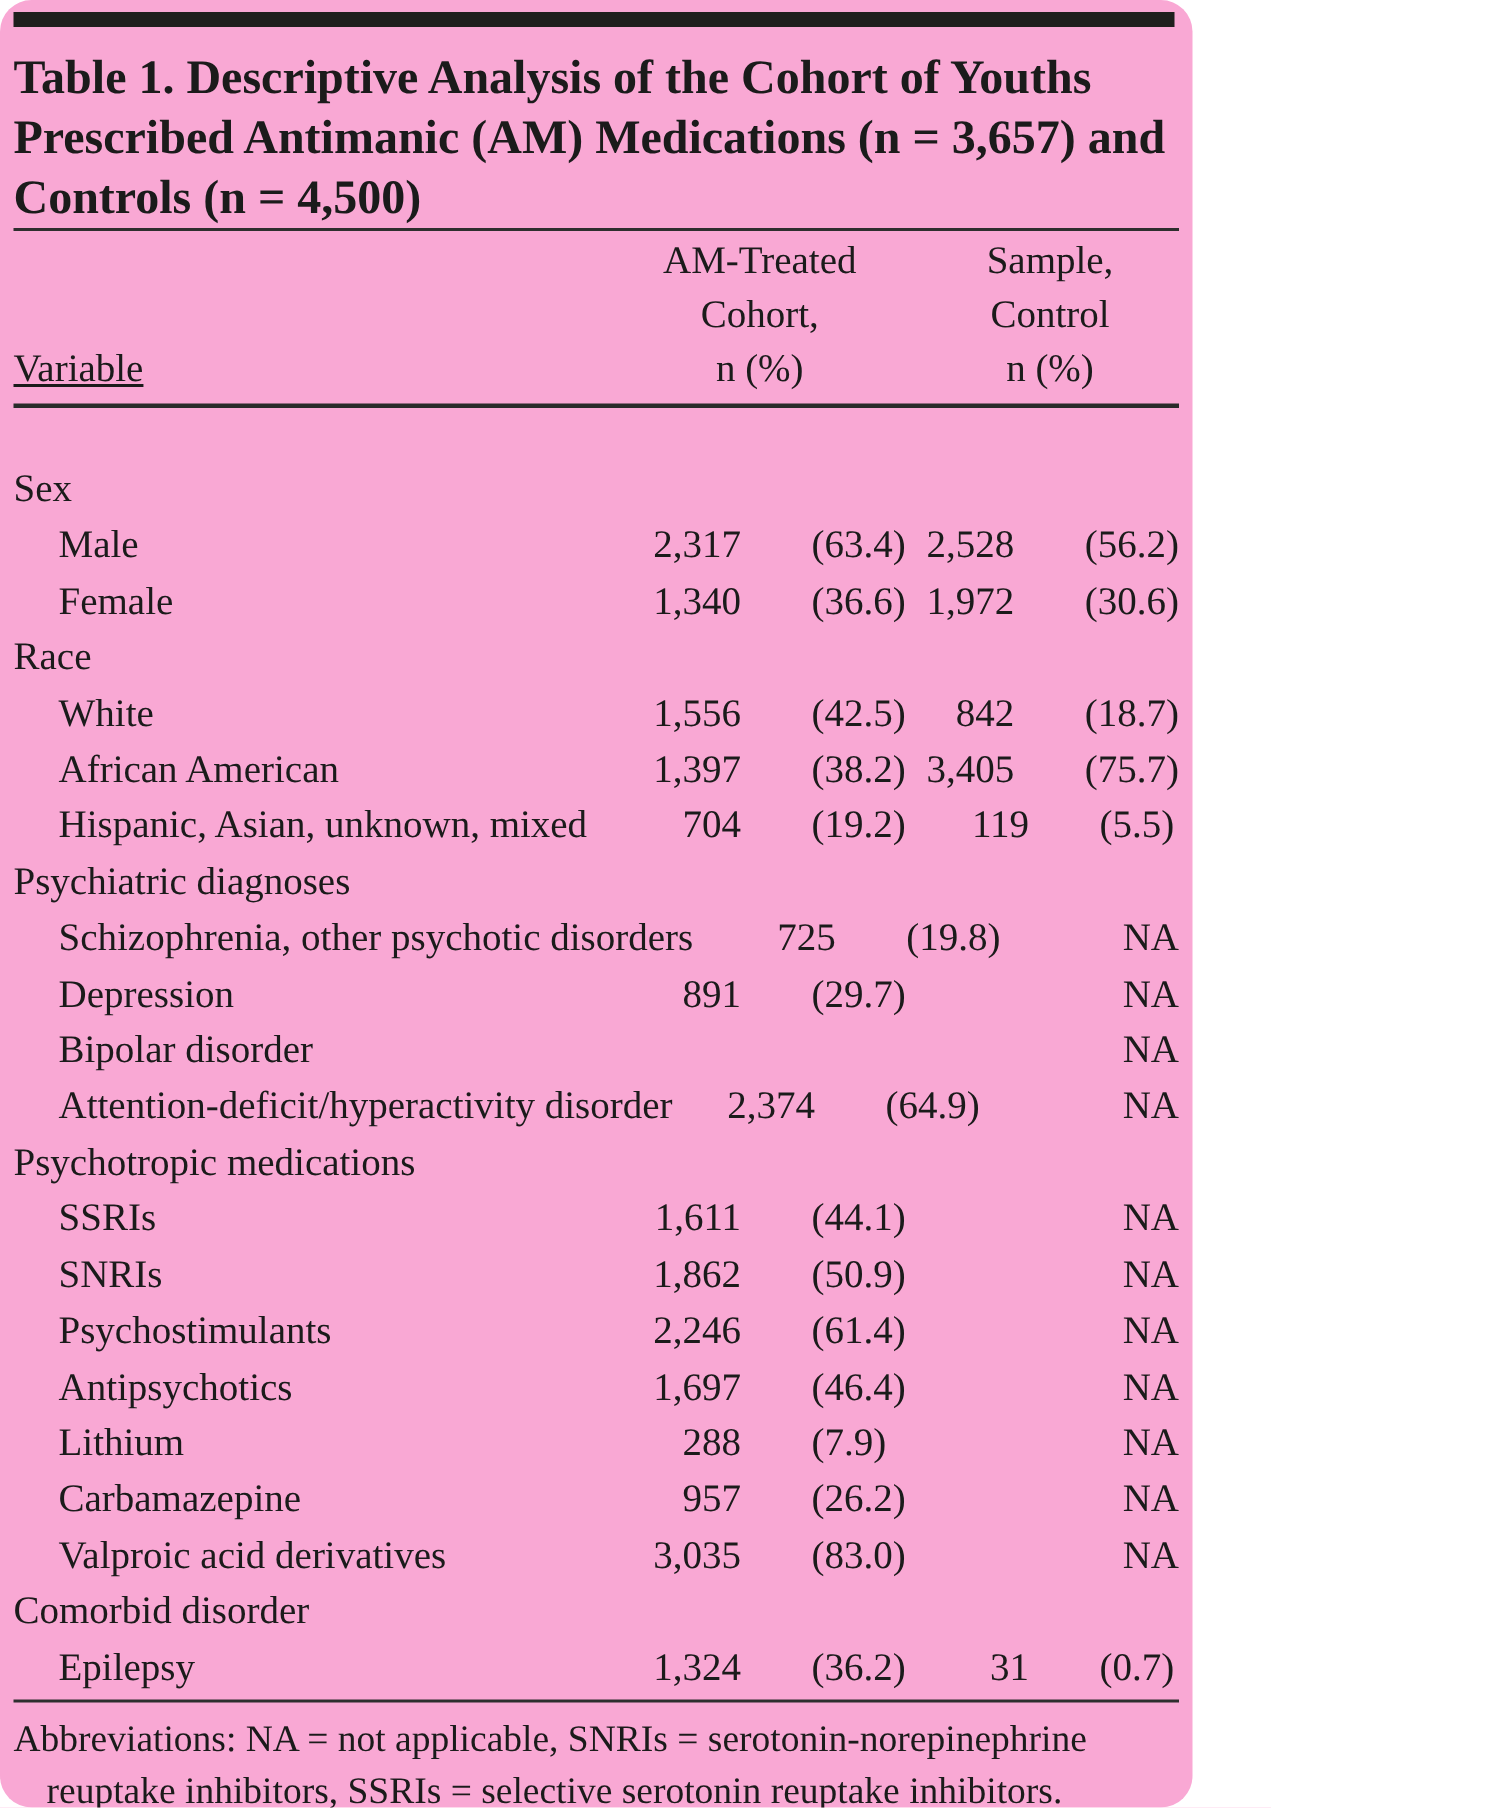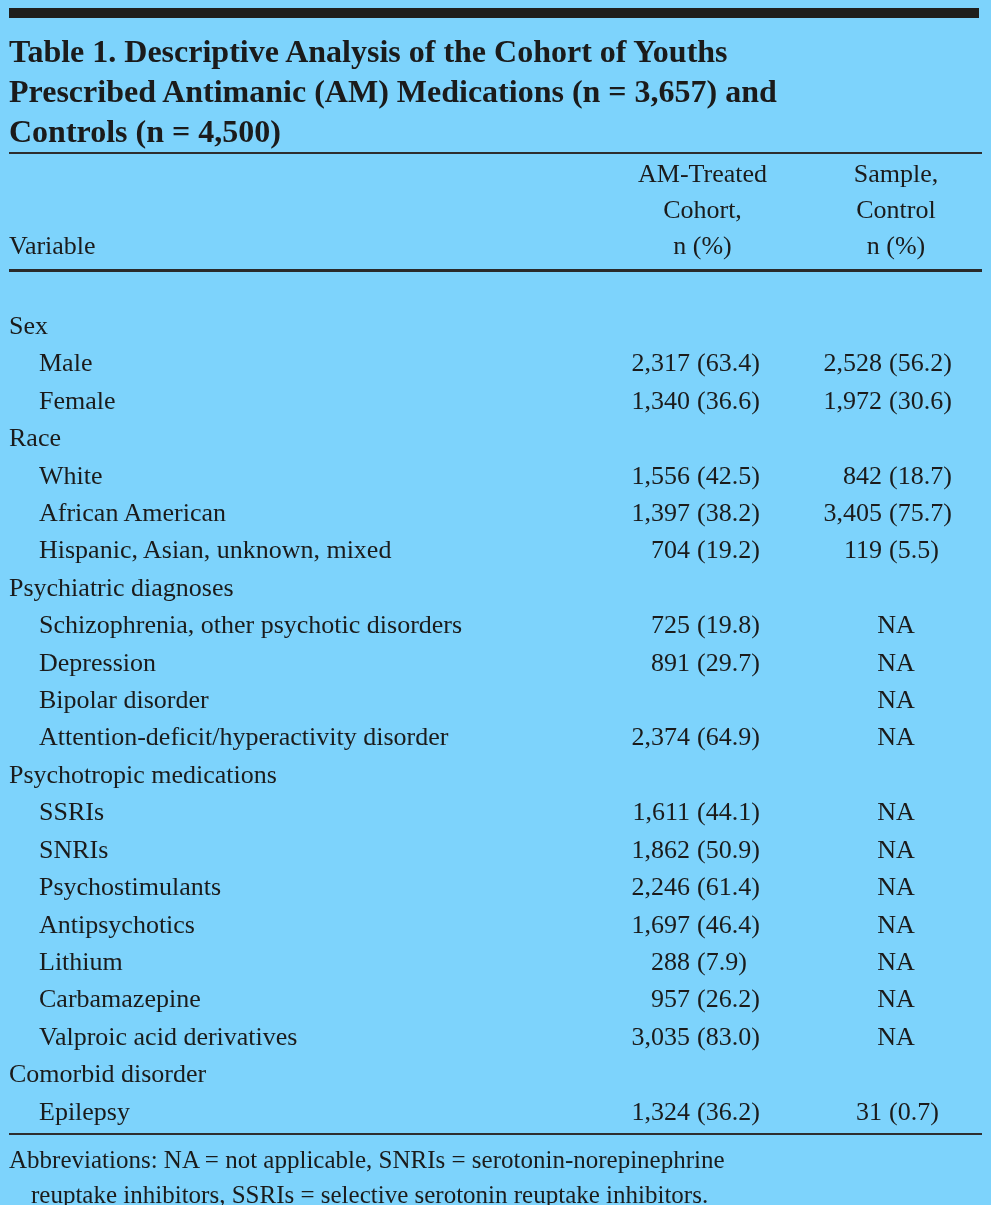--- a/index.html
+++ b/index.html
@@ -1,45 +1,45 @@
 <!DOCTYPE html>
 <html><head>
 <meta charset="utf-8">
 <style>
   html,body{margin:0;padding:0;background:#ffffff;}
   body{width:991px;height:1205px;overflow:hidden;}
   .page{
-    box-sizing:border-box;width:991px;height:1205px;
+    box-sizing:border-box;width:795px;height:1205px;
     padding:8px 9px 0 9px;
     font-family:"Liberation Serif","DejaVu Serif",serif;
-    color:#1b1b1b;background:#7dd3fc;
+    color:#1b1b1b;background:#f9a8d4;border-radius:21px;
   }
   .top-bar{height:10px;background:#1f1f1d;margin-right:3px;}
   .title{font-size:32px;font-weight:bold;line-height:40px;margin:13px 0 0 0;color:#1b1b1b;}
   .title-line{display:block;}
   .rule{height:0;border:none;}
   .rule-title{border-top:2px solid #2e2e2e;margin-top:1px;}
   .header-row{display:flex;align-items:flex-end;font-size:26px;line-height:36px;padding:2px 0 5px 0;}
-  .h-label{flex:1;}
+  .h-label{flex:1;text-decoration:underline;}
   .h-am{width:215px;text-align:center;}
   .h-ctrl{width:172px;text-align:center;}
   .h-line{display:block;}
   .rule-header{border-top:3px solid #2a2a2a;}
   .tbody{font-size:26px;line-height:37.4px;padding-top:1px;margin-top:34px;}
   .row{display:flex;}
   .label{flex:1;white-space:nowrap;}
   .label.item{padding-left:30px;}
-  .cell{display:flex;}
+  .cell{display:flex;gap:40px;}
   .cell.am{width:215px;}
   .cell.ctrl{width:172px;}
   .n{display:block;text-align:right;}
   .am .n{width:95px;}
   .ctrl .n{width:72px;}
   .pct{display:block;flex:1;text-align:left;padding-left:7px;}
-  .na{display:block;flex:1;text-align:center;}
+  .na{display:block;flex:1;text-align:right;}
   .rule-foot{border-top:2px solid #2e2e2e;margin-top:3px;}
   .footnote{font-size:25px;line-height:35px;padding:7px 0 8px 0;}
   .fn-line{display:block;}
   .fn-1{padding-left:22px;}
   .rule-bottom{border-top:3px solid #2e2e2e;}
 </style>
 </head>
 <body>
 
 <div class="page">

